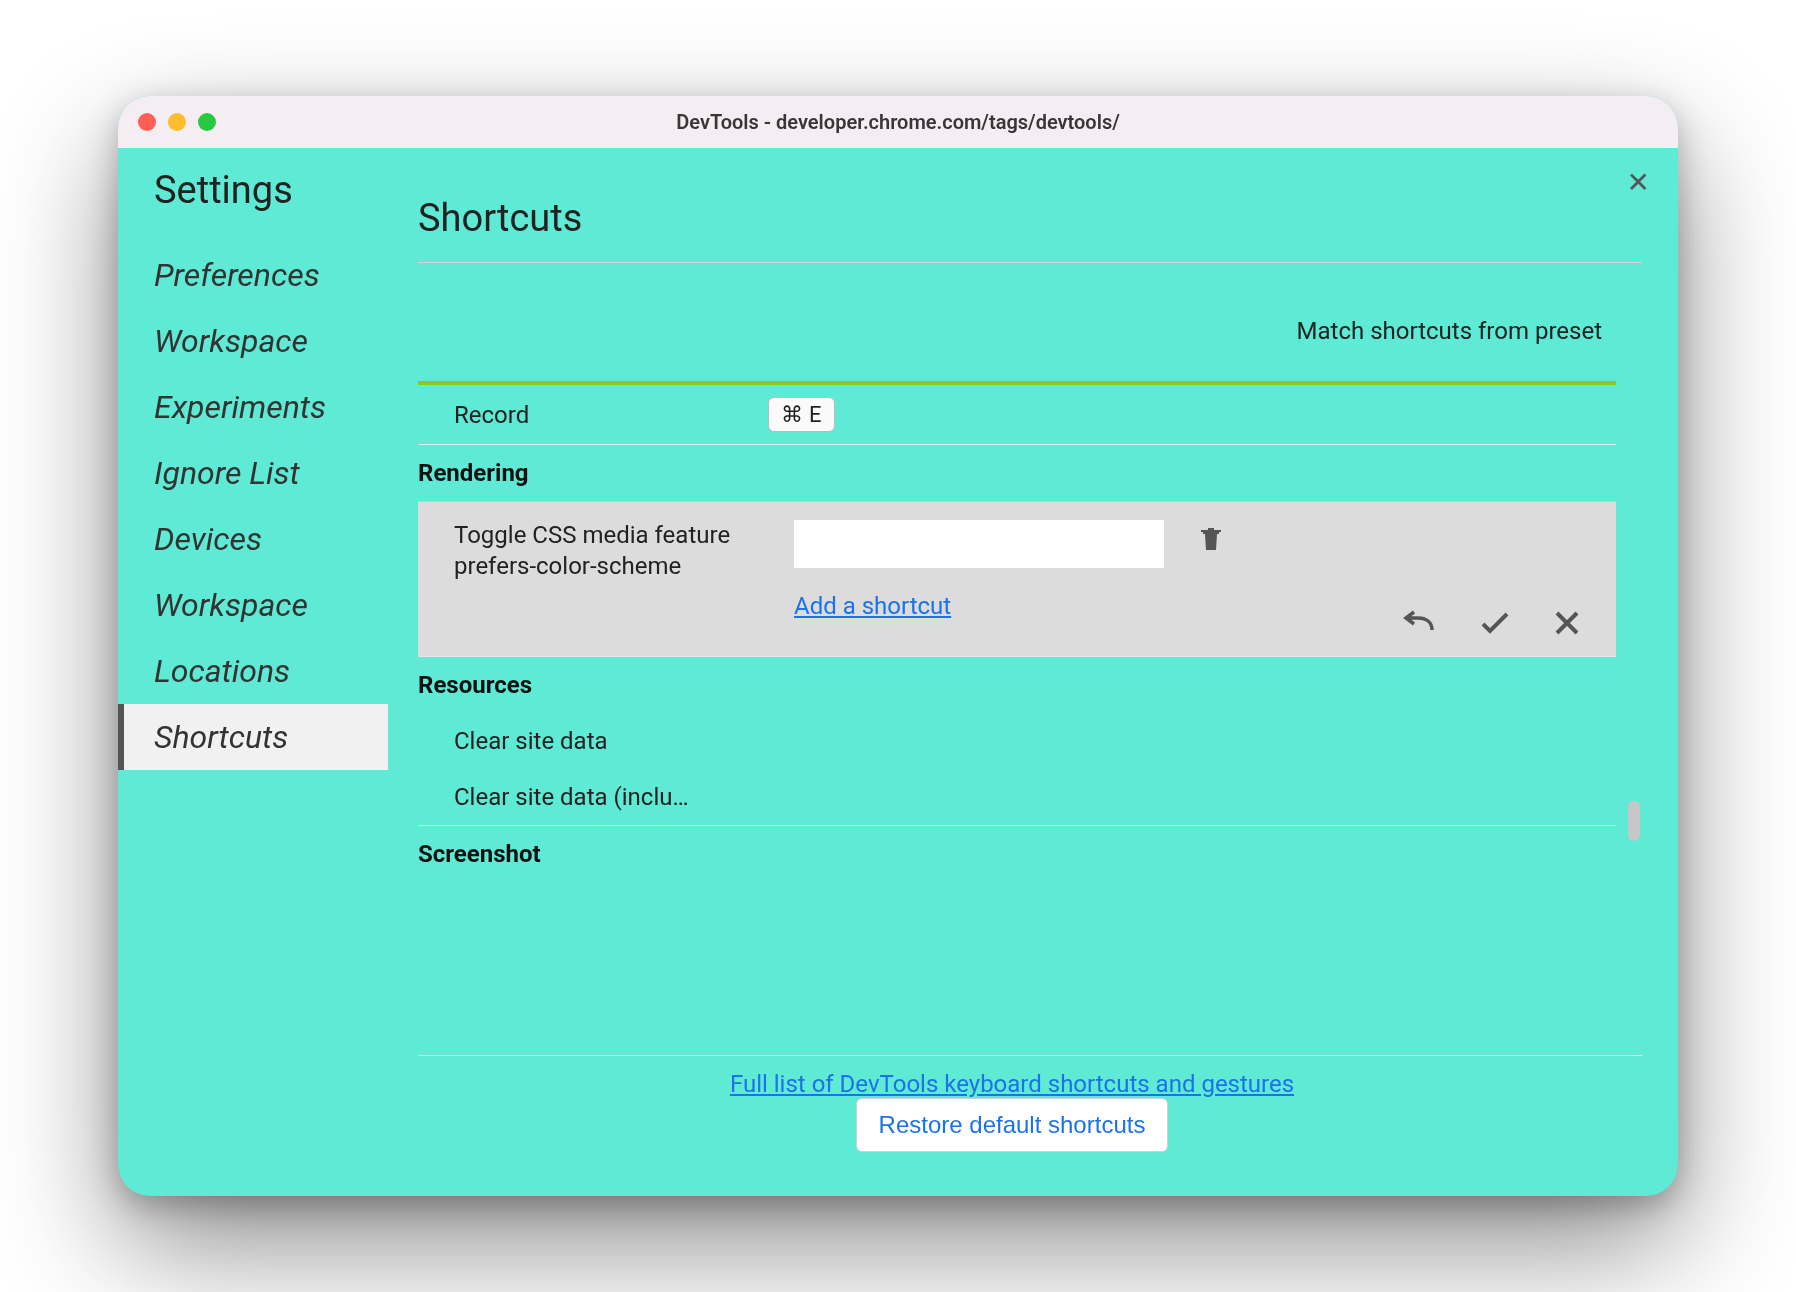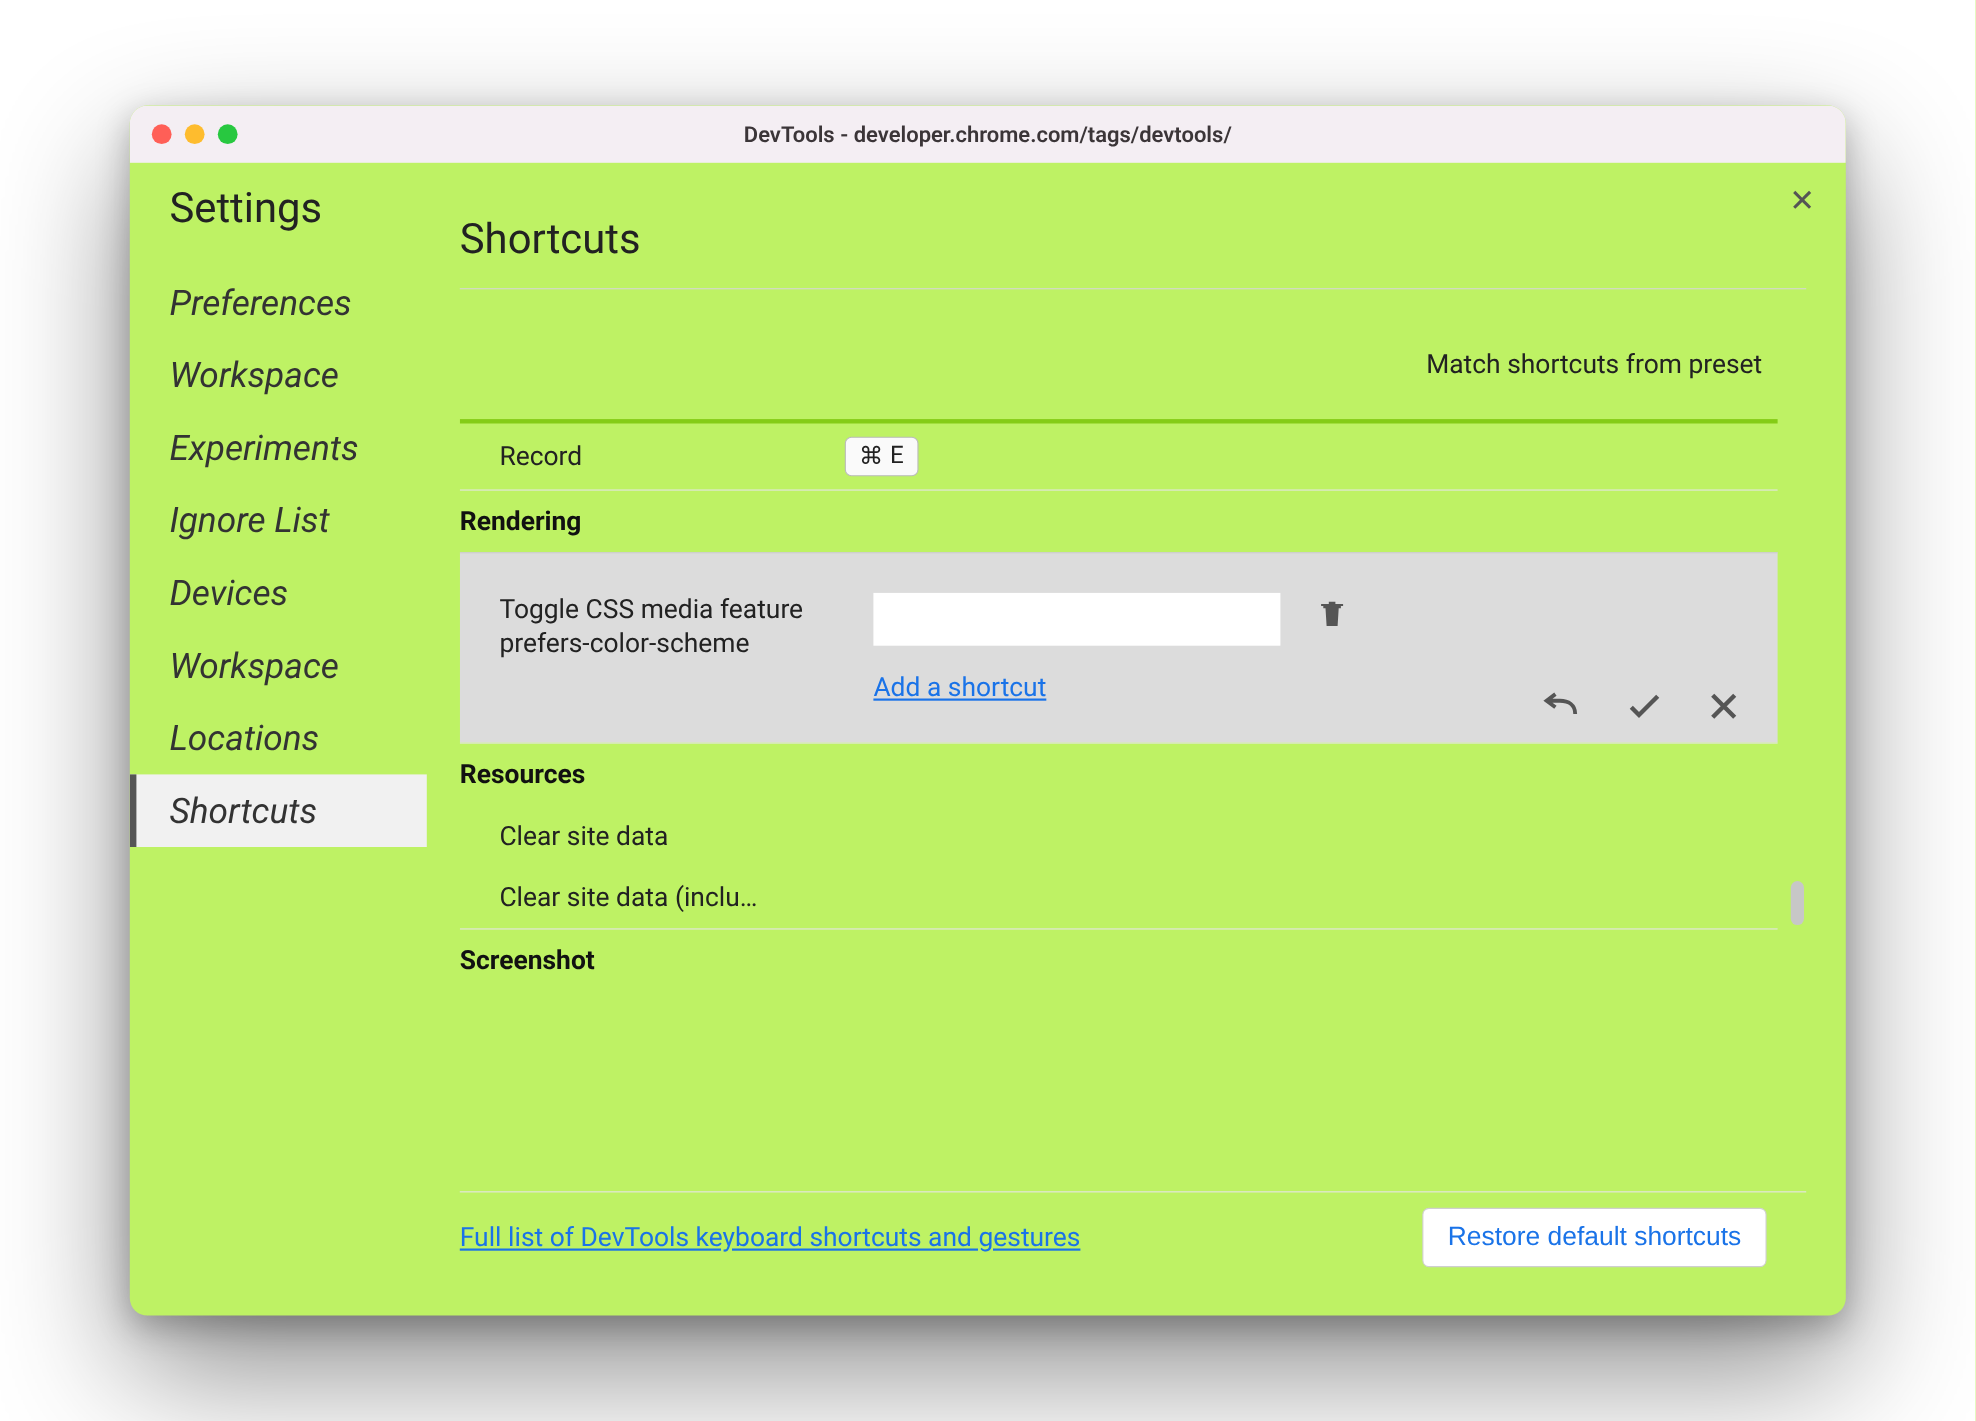--- a/index.html
+++ b/index.html
@@ -8,22 +8,22 @@
     background: #ffffff;
     width: 1796px;
     height: 1292px;
     display: flex;
     align-items: center;
     justify-content: center;
   }
   .window {
     width: 1560px;
     height: 1100px;
-    background: #bef264;
-    border-radius: 16px;
+    background: #5eead4;
+    border-radius: 32px;
     box-shadow: 0 50px 120px rgba(0,0,0,0.45), 0 10px 30px rgba(0,0,0,0.25);
     overflow: hidden;
     display: flex;
     flex-direction: column;
   }
   .titlebar {
     height: 52px;
     background: #f4eef3;
     display: flex;
     align-items: center;
@@ -157,21 +157,21 @@
   }
   .section-header {
     font-size: 24px;
     font-weight: 700;
     color: #111;
     padding: 14px 0 14px 0;
     border-top: 1px solid #e5e5e5;
   }
   .edit-row {
     background: #dcdcdc;
-    padding: 36px 28px 20px 36px;
+    padding: 18px 28px 20px 36px;
     border-top: 1px solid #ccc;
   }
   .edit-top {
     display: flex;
     align-items: flex-start;
     gap: 20px;
   }
   .edit-name {
     width: 320px;
     font-size: 24px;
@@ -215,20 +215,21 @@
     color: #222;
     padding: 14px 0 14px 36px;
   }
   .footer {
     display: flex;
     align-items: center;
     justify-content: space-between;
     padding: 14px 36px 24px 0;
     border-top: 1px solid #e5e5e5;
     margin-top: 8px;
+    flex-direction: column;
   }
   .footer-link {
     font-size: 24px;
     color: #1a73e8;
     text-decoration: underline;
     cursor: pointer;
   }
   .restore-btn {
     border: 1px solid #cfcfcf;
     border-radius: 6px;

